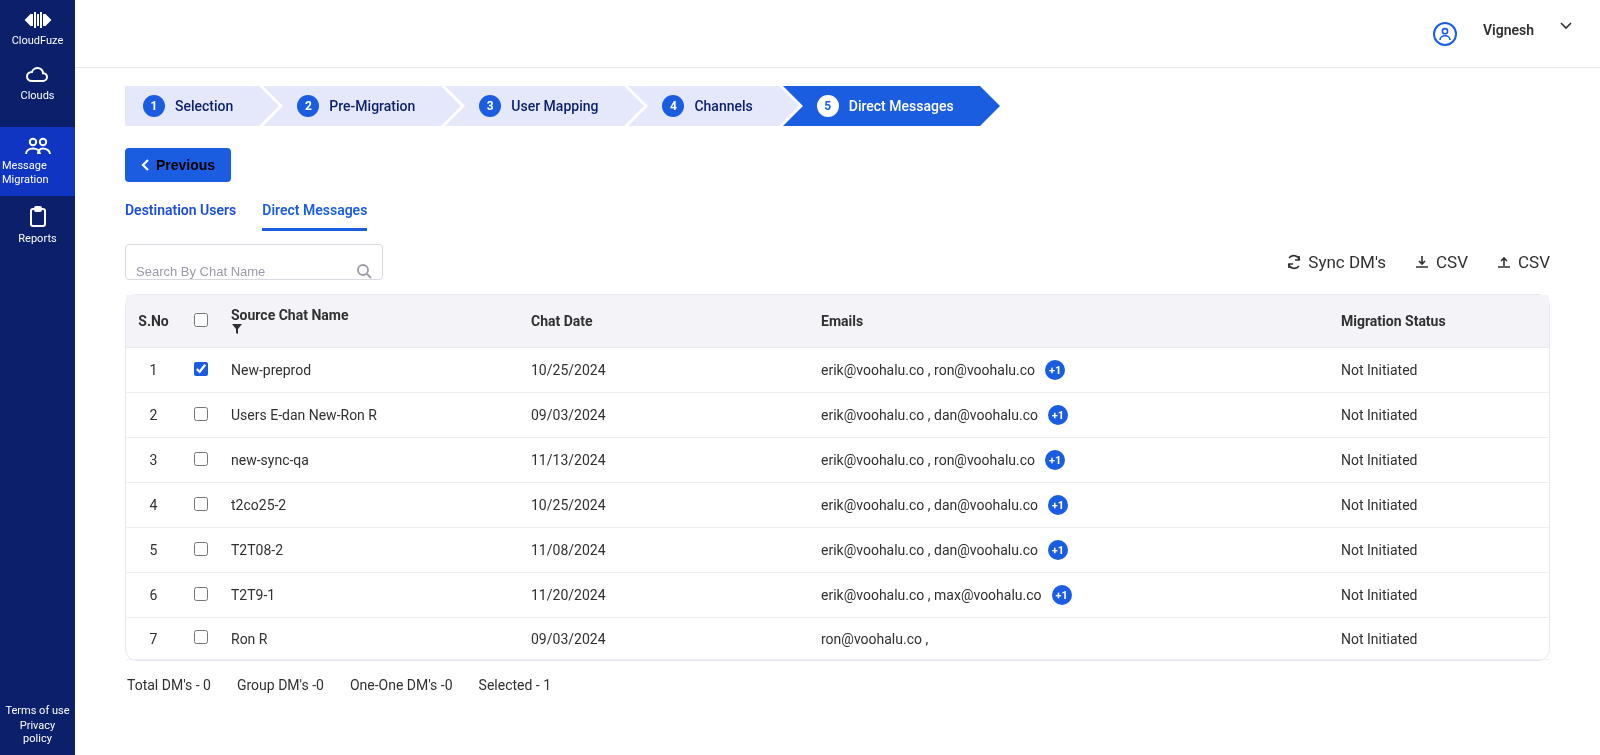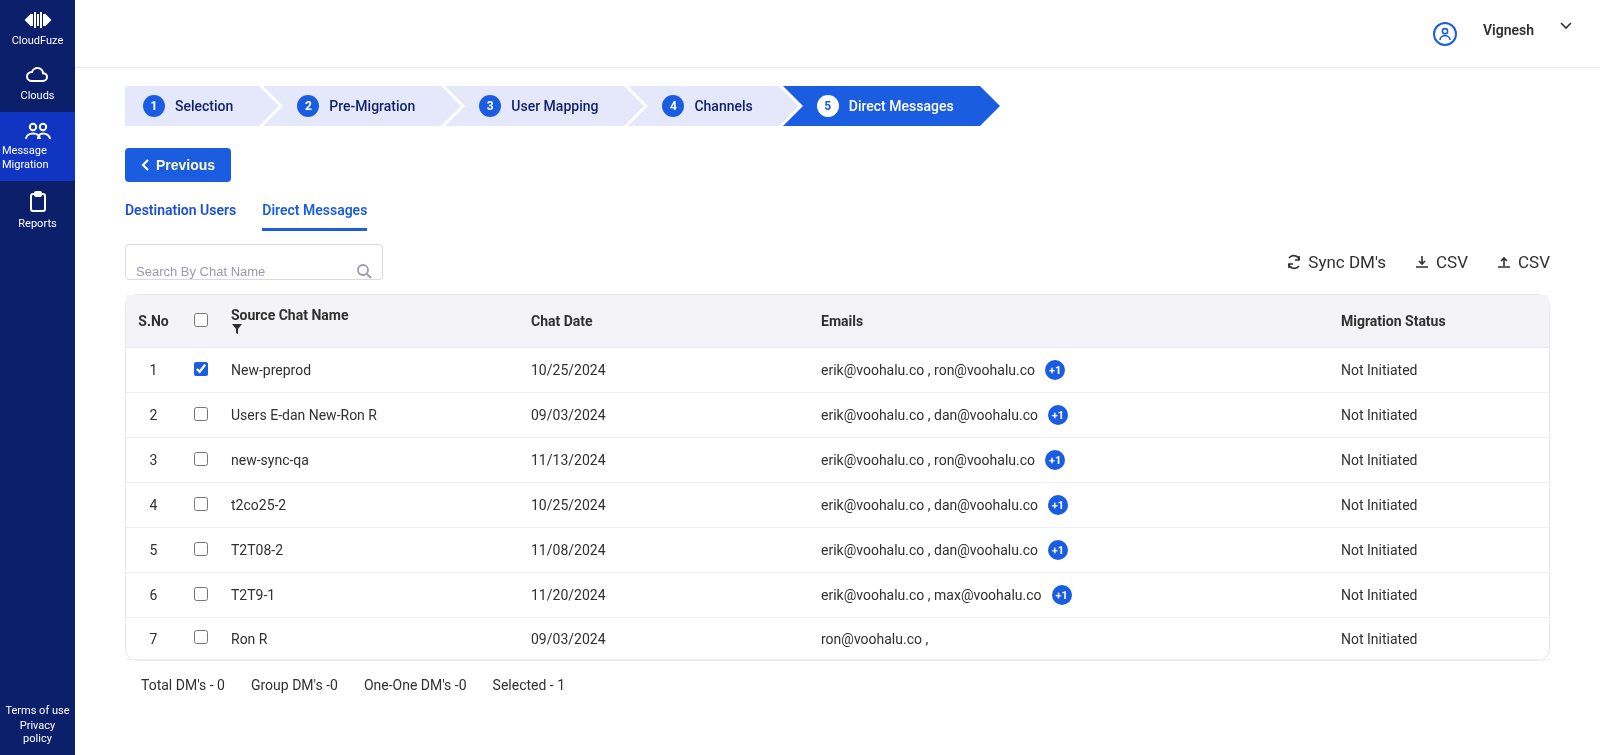--- a/index.html
+++ b/index.html
@@ -3,21 +3,21 @@
 <meta charset="utf-8">
 <style>
   * { box-sizing: border-box; margin: 0; padding: 0; }
   body { font-family: -apple-system, BlinkMacSystemFont, "Segoe UI", Roboto, Arial, sans-serif; font-size:14px; color:#303030; background:#fff; }
   .app { display:flex; width:1600px; height:755px; overflow:hidden; }
 
   
   .sidebar { width:75px; background:#0b1f6b; color:#fff; display:flex; flex-direction:column; justify-content:space-between; }
   .sidebar-top { display:flex; flex-direction:column; }
   .side-item { display:flex; flex-direction:column; align-items:center; justify-content:center; padding:10px 2px; font-size:11px; cursor:pointer; }
-  .side-item.active { background:#0f35c2; }
+  .side-item.active { background:#0f35c2;margin-top:15px; }
   .side-item .icon { margin-bottom:4px; }
   .side-label { line-height:1.2; }
   .sidebar-bottom { padding:8px 4px 10px 4px; font-size:11px; text-align:center; }
   .sidebar-bottom div { margin-top:2px; cursor:pointer; }
 
   
   .main { flex:1; display:flex; flex-direction:column; }
   .topbar { height:68px; border-bottom:1px solid #e7e7ef; display:flex; align-items:center; justify-content:flex-end; padding:0 28px 0 50px; }
   .user-chip { display:flex; align-items:flex-start; gap:26px; cursor:pointer; }
   .user-avatar { width:24px; height:24px; border:2px solid #1b5de0; border-radius:50%; display:flex; align-items:center; justify-content:center; color:#1b5de0; }
@@ -31,21 +31,21 @@
   .step:first-child { padding-left:18px; }
   .step::after { content:""; position:absolute; right:-20px; top:0; border-top:20px solid transparent; border-bottom:20px solid transparent; border-left:20px solid #e5e7fb; z-index:2; }
   .step::before { content:""; position:absolute; left:0; top:0; border-top:20px solid transparent; border-bottom:20px solid transparent; border-left:20px solid #fff; }
   .step:first-child::before { display:none; }
   .step.active { background:#1b5de0; color:#fff; }
   .step.active::after { border-left-color:#1b5de0; }
   .step-num { width:22px; height:22px; border-radius:50%; background:#1b5de0; color:#fff; display:flex; align-items:center; justify-content:center; font-size:12px; font-weight:700; margin-right:10px; }
   .step.active .step-num { background:#fff; color:#1b5de0; }
 
   .actions-row { display:flex; justify-content:space-between; align-items:center; margin-bottom:14px; }
-  .btn { display:inline-flex; align-items:center; gap:6px; background:#1b5de0; color:#fef9c3; border:none; border-radius:4px; padding:9px 16px; font-size:14px; font-weight:600; cursor:pointer; }
+  .btn { display:inline-flex; align-items:center; gap:6px; background:#1b5de0; color:#000000; border:none; border-radius:4px; padding:9px 16px; font-size:14px; font-weight:600; cursor:pointer; }
 
   .tabs { display:flex; gap:26px; border-bottom:1px solid transparent; margin-bottom:12px; }
   .tab { padding:6px 0 10px 0; font-weight:600; color:#1d4ed8; cursor:pointer; }
   .tab.active { color:#1b5de0; border-bottom:3px solid #1b5de0; }
 
   .tools-row { display:flex; justify-content:space-between; align-items:center; margin-bottom:14px; }
   .search-box { width:258px; height:36px; border:1px solid #d9d9e2; border-radius:4px; display:flex; align-items:flex-end; padding:0 10px; color:#9a9aaa; }
   .search-box input { border:none; outline:none; flex:1; font-size:13px; color:#303030; background:transparent; }
   .search-box input::placeholder { color:#9a9aaa; }
   .tool-links { display:flex; gap:28px; align-items:center; }
@@ -61,21 +61,21 @@
   .col-chat { width:300px; }
   .col-date { width:290px; }
   .col-emails { width:520px; }
   .col-status { }
   input[type=checkbox] { width:14px; height:14px; accent-color:#1b5de0; cursor:pointer; }
   .emails-cell { display:flex; align-items:center; gap:10px; }
   .more-pill { background:#1b5de0; color:#fff; font-size:11px; font-weight:700; border-radius:50%; width:20px; height:20px; display:flex; align-items:center; justify-content:center; }
   .filter-icon { margin-left:8px; color:#303030; }
 
   
-  .footer-stats { display:flex; justify-content:space-between; align-items:center; padding:16px 2px 0 2px; font-size:14px; color:#303030;margin-left:14px; }
+  .footer-stats { display:flex; justify-content:space-between; align-items:center; padding:16px 2px 0 2px; font-size:14px; color:#303030; }
   .stats-left { display:flex; gap:26px; }
   .stats-right { display:flex; align-items:center; gap:22px; }
   .stats-right select { height:26px; border:1px solid #bfbfcf; border-radius:3px; padding:0 4px; cursor:pointer; }
 
   svg { display:block; }
 </style>
 </head>
 <body>
 
 <div class="app">

